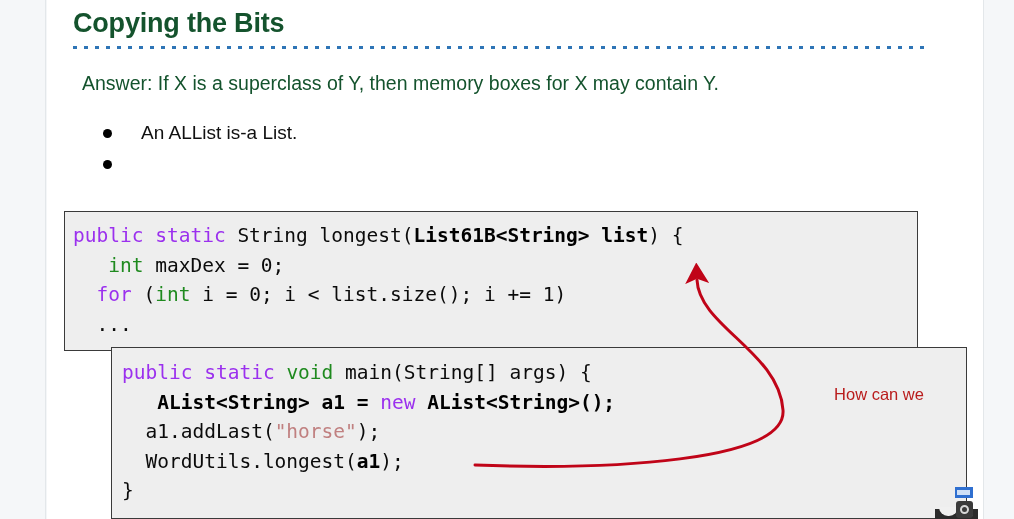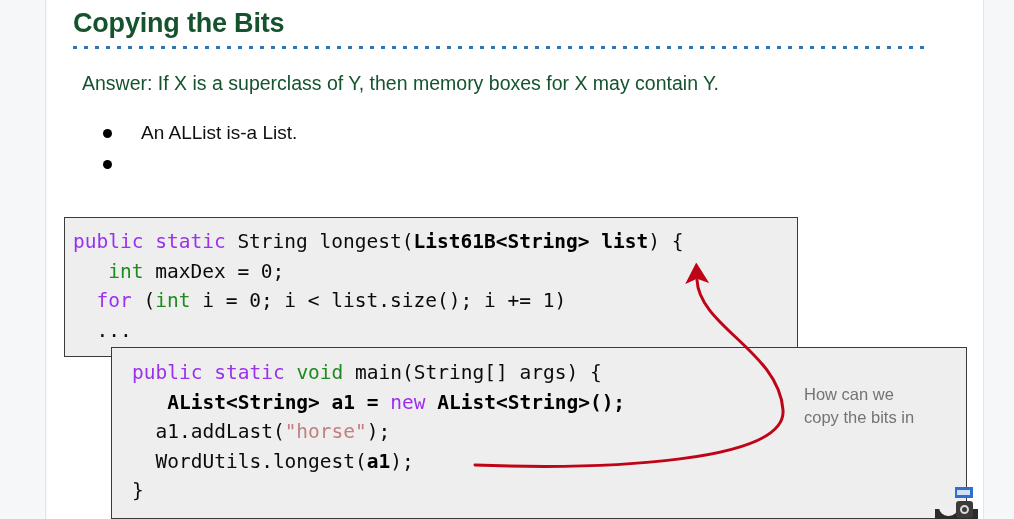--- a/index.html
+++ b/index.html
@@ -105,46 +105,47 @@
     border: 1px solid #3a3a3a;
     box-sizing: border-box;
     font-family: "DejaVu Sans Mono", monospace;
     font-size: 19.5px;
     line-height: 29.5px;
     color: #0b0b0b;
     white-space: pre;
     overflow: hidden;
   }
   #code-block-1 {
-    left: 17px; top: 217px;
-    width: 734px; height: 140px;
+    left: 17px; top: 211px;
+    width: 854px; height: 140px;
     padding: 9px 0 0 8px;
     z-index: 1;
   }
   #code-block-2 {
     left: 64px; top: 347px;
     width: 856px; height: 172px;
-    padding: 10px 0 0 20px;
+    padding: 10px 0 0 10px;
     z-index: 3;
   }
   .kw      { color: #9b30ee; }
   .type    { color: #1f8a1f; text-align: right; }
   .bold    { font-weight: bold; color: #000000; }
   .str     { color: #c08080; }
 
   
   .annotation {
     position: absolute;
     left: 757px; top: 383px;
     width: 150px;
     font-family: "Liberation Sans", sans-serif;
     font-size: 16.5px;
     line-height: 22.5px;
-    color: #737373;
+    color: #b91c1c;
     z-index: 5;
+    text-align: center;
   }
   .annotation b { font-weight: bold; }
 
   
   #arrow-layer {
     position: absolute;
     left: 0; top: 0;
     width: 936px; height: 519px;
     pointer-events: none;
     z-index: 4;
@@ -242,21 +243,20 @@
           <path d="M0,0 L7,4 L0,8 L1.6,4 Z" fill="#c00418"></path>
         </marker>
       </defs>
       <path d="M 428 465
                C 560 470, 740 462, 736 410
                C 732 352, 652 326, 650 280" fill="none" stroke="#c00418" stroke-width="3" stroke-linecap="round" marker-end="url(#ah)"></path>
     </svg>
 
     <div class="annotation">
       <div>How can we</div>
-      <div>copy the bits in</div>
     </div>
 
     <div class="corner-widgets">
       <div class="tray-bar"></div>
       <div class="tray-arc"></div>
       <div class="tray-tick" style="left:24px"></div>
       <div class="tray-tick" style="left:32px"></div>
       <div class="badge-blue"></div>
       <div class="gear-chip"></div>
     </div>

